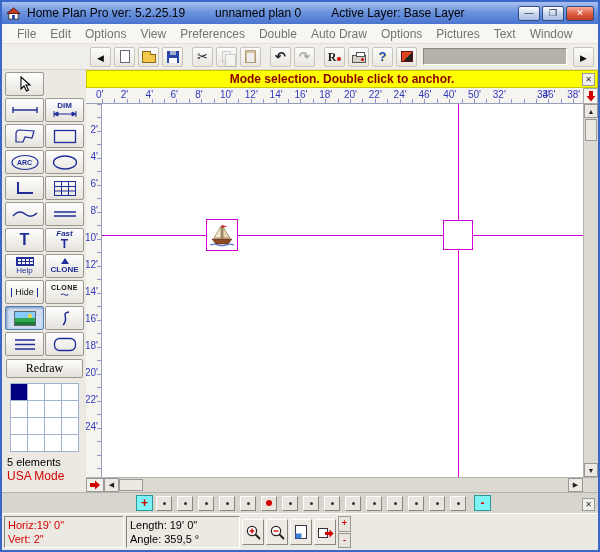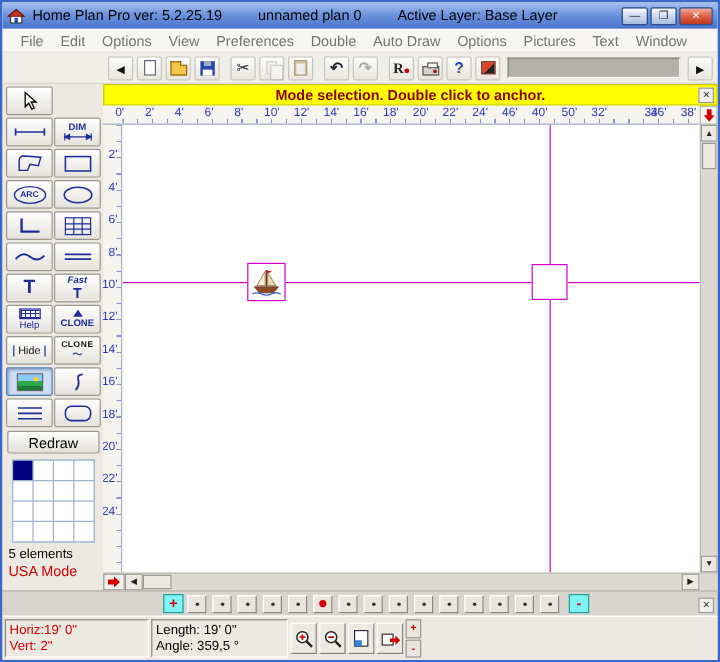--- a/index.html
+++ b/index.html
@@ -66,21 +66,21 @@
   .fastlbl{font-size:8px;font-style:italic;font-weight:bold;color:#1f2d9a}
   .fastT{font-size:12px;font-weight:bold;color:#1f2d9a}
   .hatch{width:18px;height:9px;border:1px solid #1f2d9a;background:repeating-linear-gradient(90deg,#1f2d9a 0 1px,transparent 1px 4px),repeating-linear-gradient(0deg,#1f2d9a 0 1px,transparent 1px 3px)}
   .smalllbl{font-size:8px;color:#1f2d9a;margin-top:1px}
   .boldlbl{font-weight:bold}
   .hidelbl{border-left:1px solid #1f2d9a;border-right:1px solid #1f2d9a;padding:0 3px;font-size:9px;color:#111}
   .clonelbl{font-size:7px;font-weight:bold;color:#111;letter-spacing:.5px}
   .clonewave{font-size:9px;color:#1f2d9a}
   .imgicon{width:22px;height:15px;border:1px solid #666;background:linear-gradient(180deg,#86ccff 0 45%,#2fa84f 45% 75%,#1b7d38 75% 100%);position:relative}
   .imgicon::before{content:"";position:absolute;right:3px;top:2px;width:4px;height:4px;background:#ffd23a;border-radius:50%}
-  .redraw{height:19px;margin:2px 1px 1px;border:1px solid #9a9890;border-radius:2px;background:linear-gradient(#fdfdfc,#e3e0d9);font-size:12px;color:#000;cursor:pointer;font-family:Liberation Sans, sans-serif}
+  .redraw{height:19px;margin:2px 1px 1px;border:1px solid #9a9890;border-radius:2px;background:linear-gradient(#fdfdfc,#e3e0d9);font-size:12px;color:#000;cursor:pointer;font-family:Liberation Serif, serif}
   .palette{display:grid;grid-template-columns:repeat(4,16px);grid-auto-rows:16px;gap:1px;margin:4px auto 2px;background:#9fb2cf;border:1px solid #9fb2cf;width:max-content}
   .pcell{background:#fff;cursor:pointer}
   .pcell.navy{background:#000080}
   .elcount{font-size:11px;color:#000;margin:2px 0 0 2px}
   .usamode{font-size:12px;color:#d40000;margin:1px 0 0 2px}
 
   
   .rightcol{flex:1;display:flex;flex-direction:column;min-width:0}
   .msgbar{flex:0 0 18px;background:#ffff00;position:relative;display:flex;align-items:center;justify-content:center;border:1px solid #c8c800}
   .msgtext{color:#8b0000;font-weight:bold;font-size:12px}

